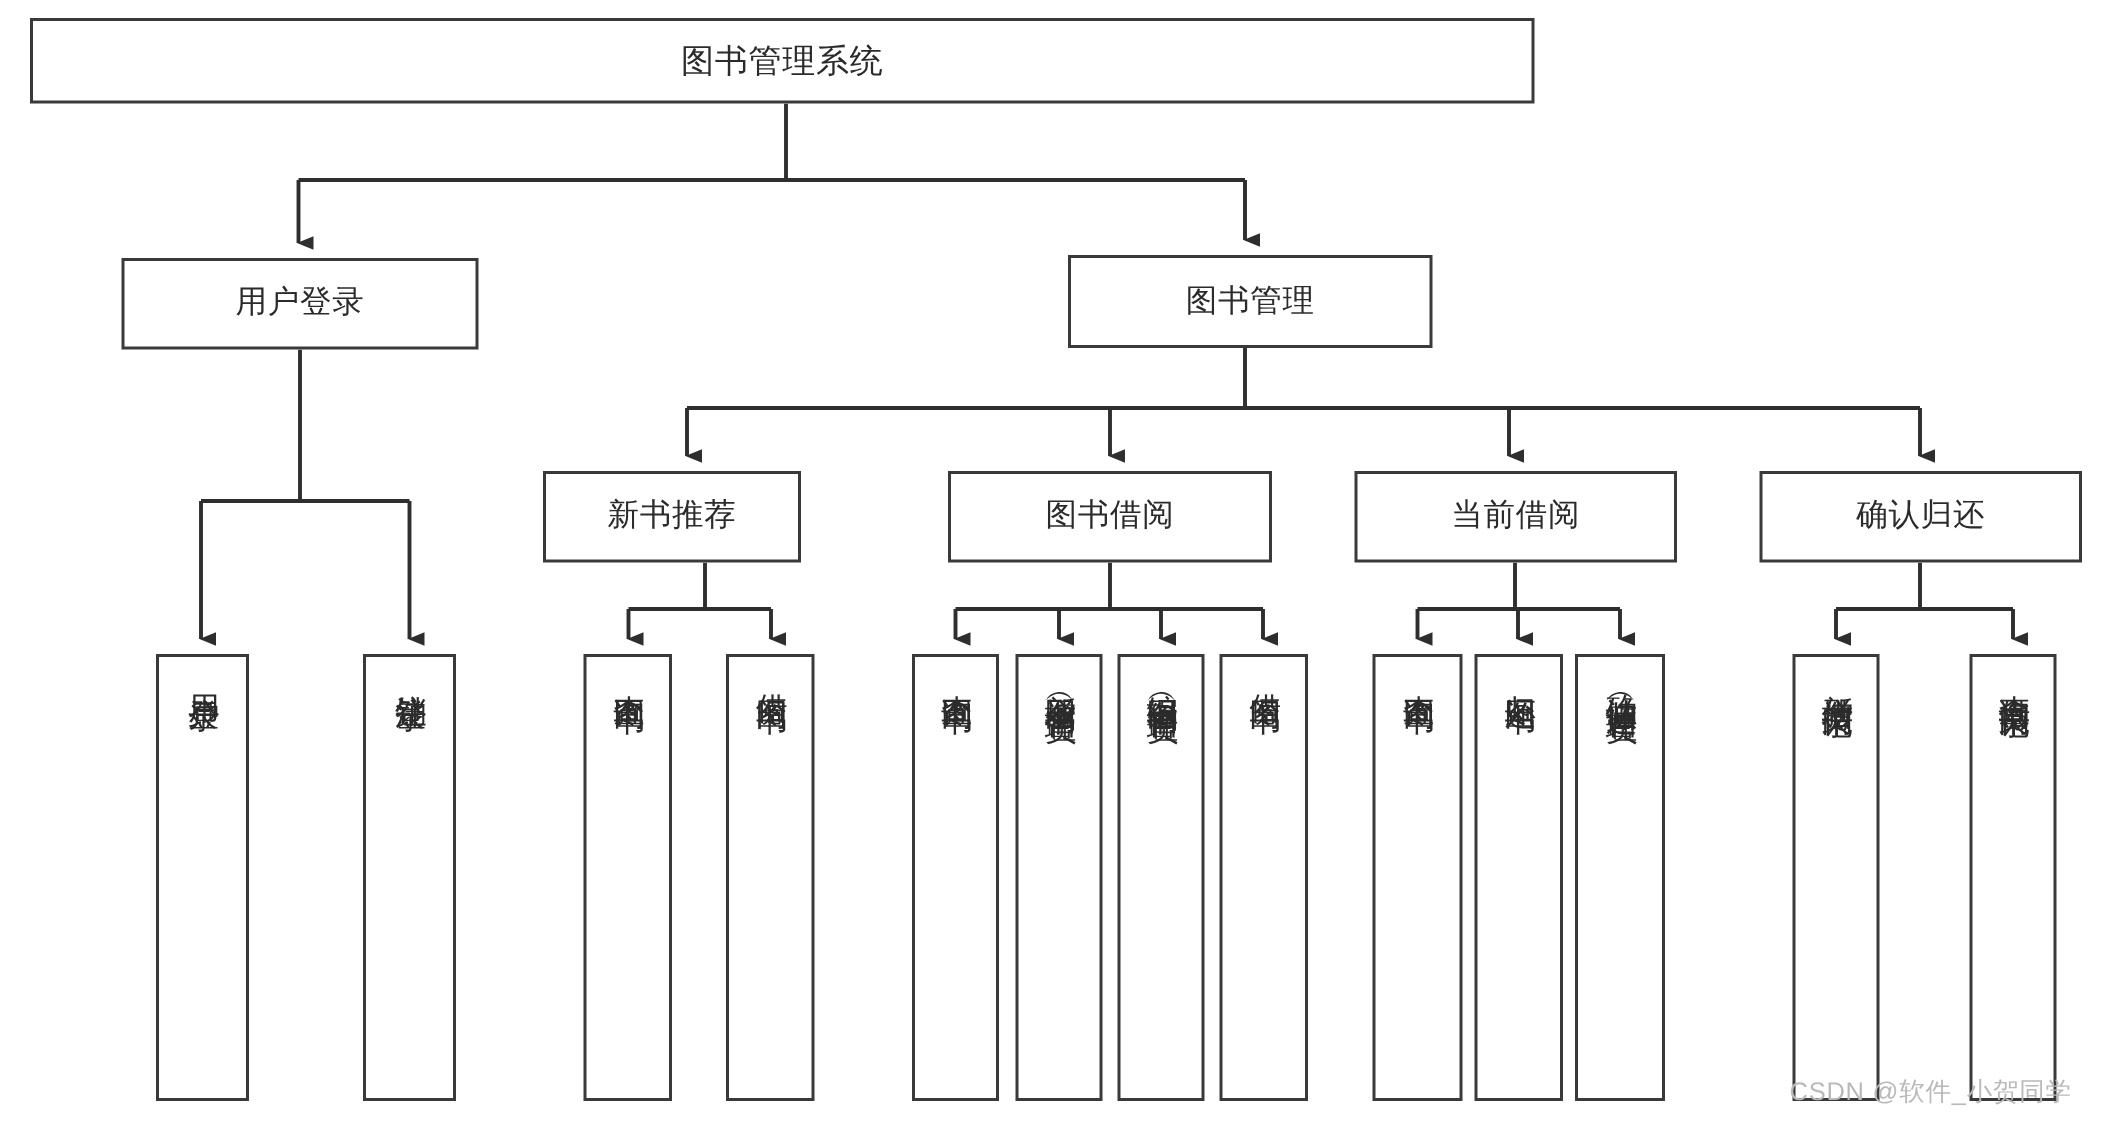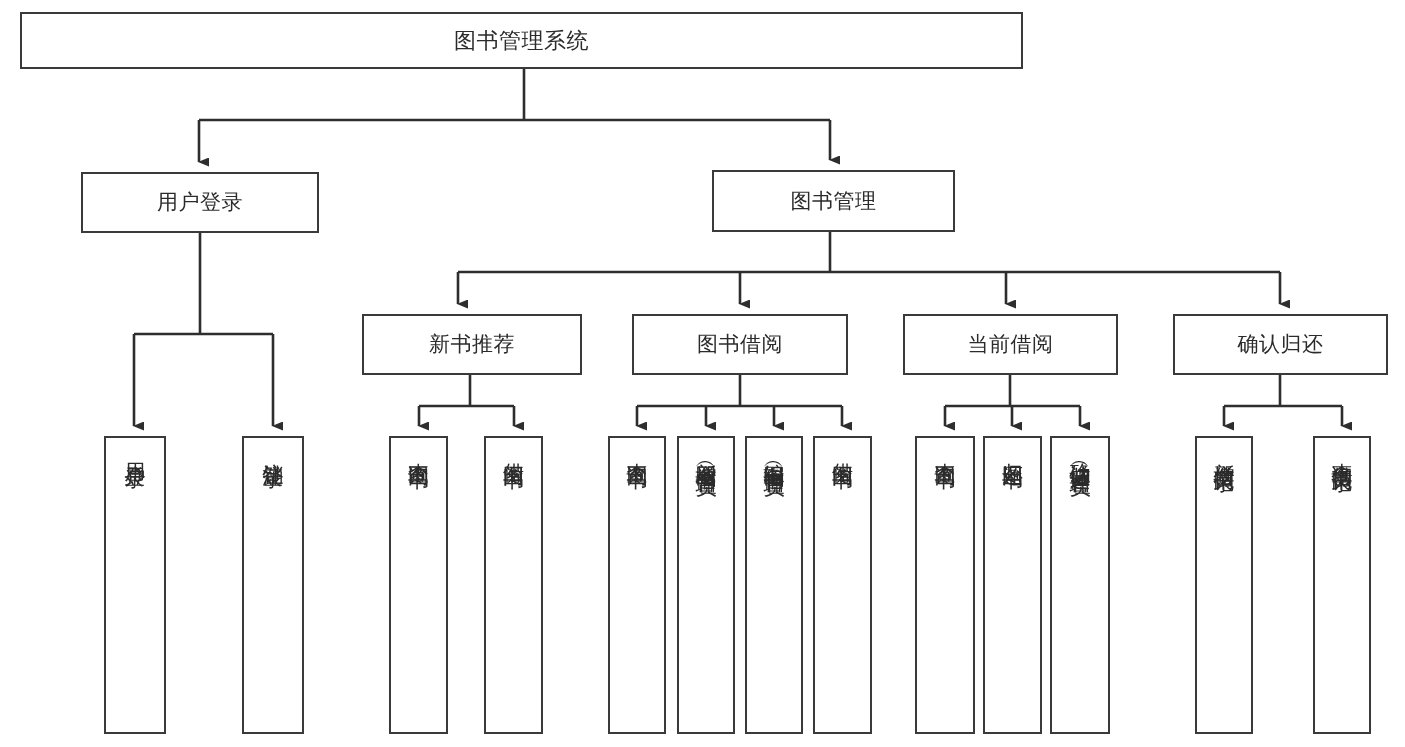--- a/index.html
+++ b/index.html
@@ -130,21 +130,21 @@
   </div>
 
   <div class="node horiz" style="left:81px; top:172px; width:238px; height:61px;">
     <span class="node-label">用户登录</span>
   </div>
 
   <div class="node horiz" style="left:712px; top:170px; width:243px; height:62px;">
     <span class="node-label">图书管理</span>
   </div>
 
-  <div class="node horiz" style="left:362px; top:314px; width:220px; height:61px;">
+  <div class="node horiz" style="left:362px; top:314px; width:172px; height:61px;">
     <span class="node-label">新书推荐</span>
   </div>
 
   <div class="node horiz" style="left:632px; top:314px; width:216px; height:61px;">
     <span class="node-label">图书借阅</span>
   </div>
 
   <div class="node horiz" style="left:903px; top:314px; width:215px; height:61px;">
     <span class="node-label">当前借阅</span>
   </div>
@@ -198,14 +198,15 @@
   </div>
 
   <div class="node vert" style="left:1195px; top:436px; width:58px; height:298px;">
     <span class="node-label">新增借阅记录</span>
   </div>
 
   <div class="node vert" style="left:1313px; top:436px; width:58px; height:298px;">
     <span class="node-label">查询借阅记录</span>
   </div>
 
+  <div class="watermark" style="left:1193px; top:716px;">CSDN @软件_小贺同学</div>
 
 </div>
 
 </body></html>

